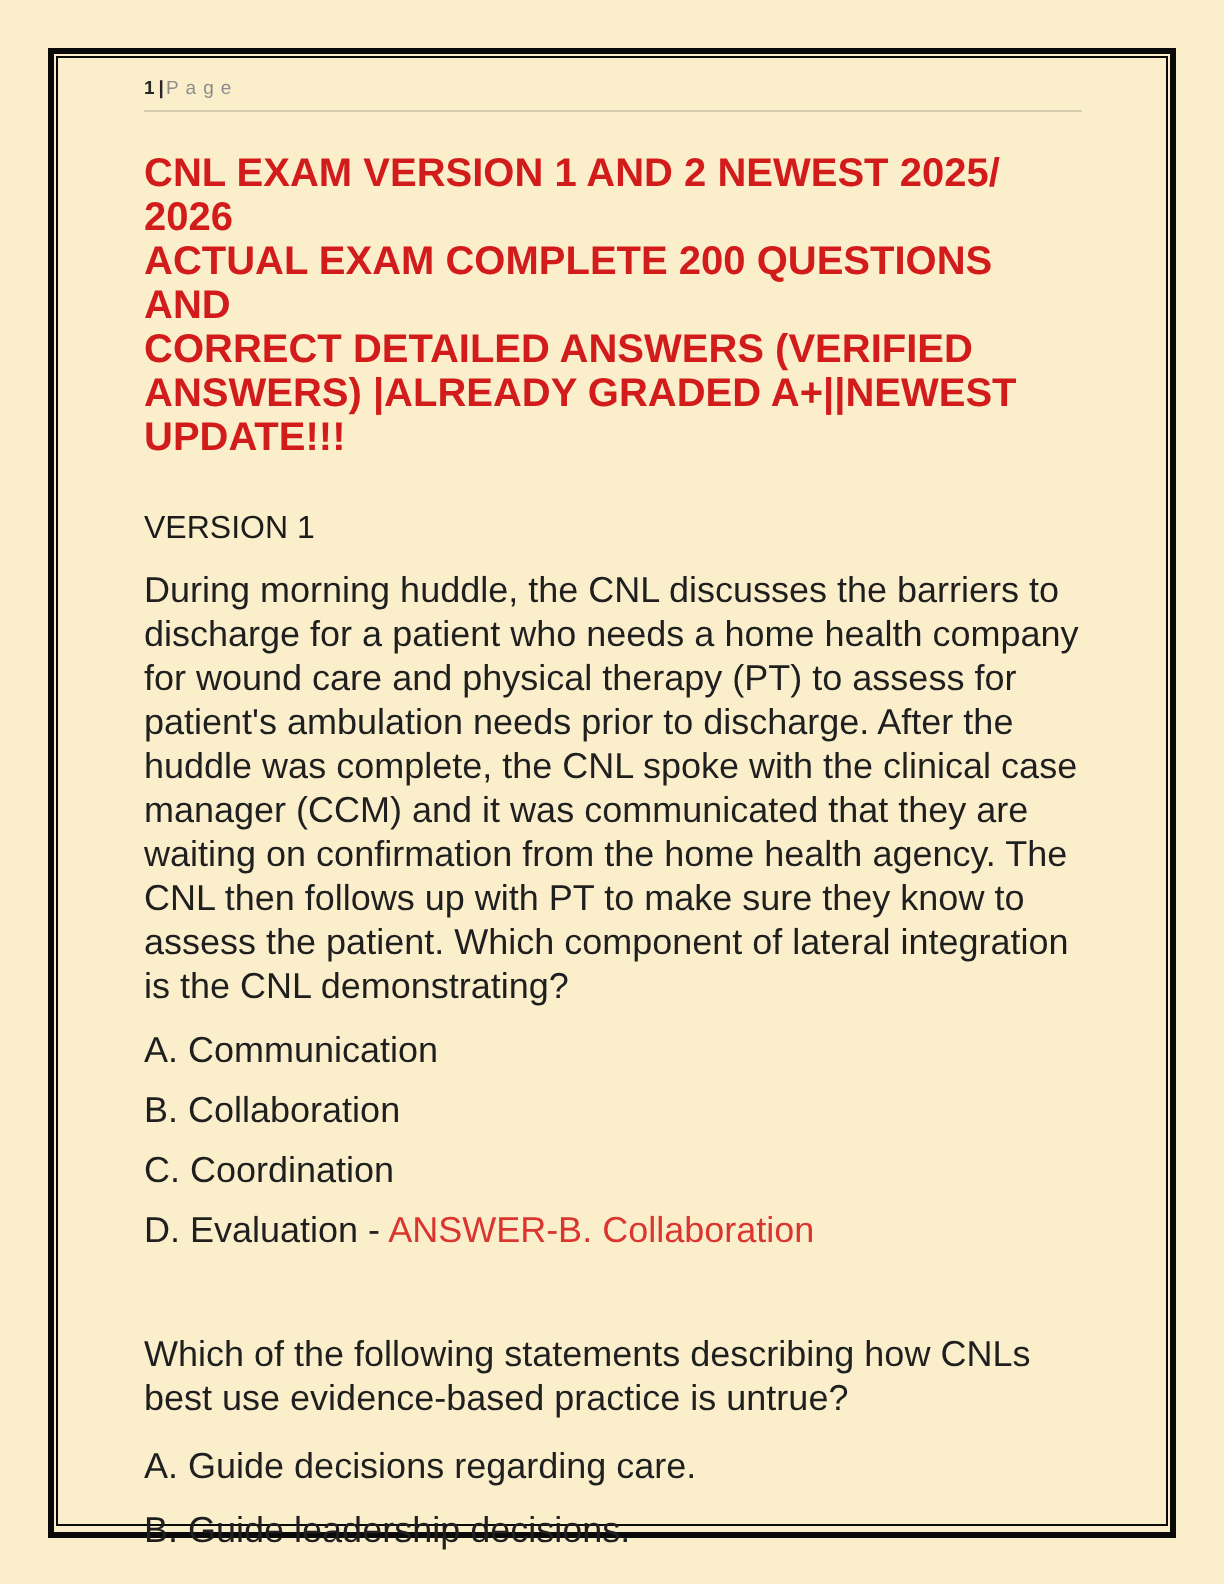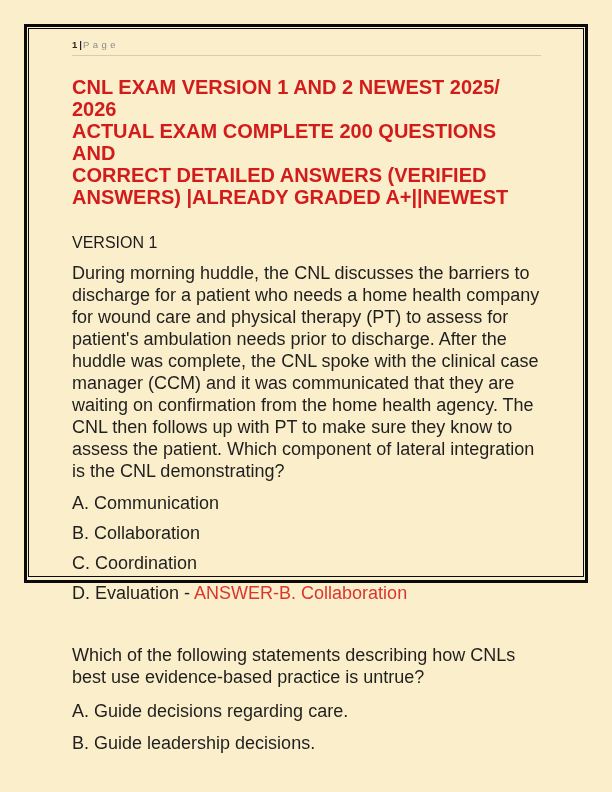--- a/index.html
+++ b/index.html
@@ -12,21 +12,21 @@
     background: #FAEECB;
     font-family: "Liberation Sans", sans-serif;
     position: relative;
     overflow: hidden;
   }
   .frame-outer {
     position: absolute;
     left: 24px;
     top: 24px;
     width: 564px;
-    height: 559px;
+    height: 745px;
     border: 3px solid #0a0a0a;
     box-sizing: border-box;
   }
   .frame-inner {
     margin: 1px;
     border: 1px solid #0a0a0a;
     height: calc(100% - 4px);
     box-sizing: border-box;
     padding: 7px 42px 0 43px;
   }
@@ -95,20 +95,21 @@
 
     <div class="page-header">
       <span class="pg-num">1</span><span class="pg-sep">|</span><span class="pg-label">Page</span>
     </div>
 
     <div class="exam-title" style="color: rgb(210, 28, 28);">
       <div>CNL EXAM VERSION 1 AND 2 NEWEST 2025/ 2026</div>
       <div>ACTUAL EXAM COMPLETE 200 QUESTIONS AND</div>
       <div>CORRECT DETAILED ANSWERS (VERIFIED</div>
       <div>ANSWERS) |ALREADY GRADED A+||NEWEST</div>
+      <div>UPDATE!!!</div>
     </div>
 
     <div class="version-heading">VERSION 1</div>
 
     <div class="question-1">
       <div class="stem">During morning huddle, the CNL discusses the barriers to discharge for a patient who needs a home health company for wound care and physical therapy (PT) to assess for patient's ambulation needs prior to discharge. After the huddle was complete, the CNL spoke with the clinical case manager (CCM) and it was communicated that they are waiting on confirmation from the home health agency. The CNL then follows up with PT to make sure they know to assess the patient. Which component of lateral integration is the CNL demonstrating?</div>
       <div class="options">
         <div class="option">A. Communication</div>
         <div class="option">B. Collaboration</div>
         <div class="option">C. Coordination</div>

